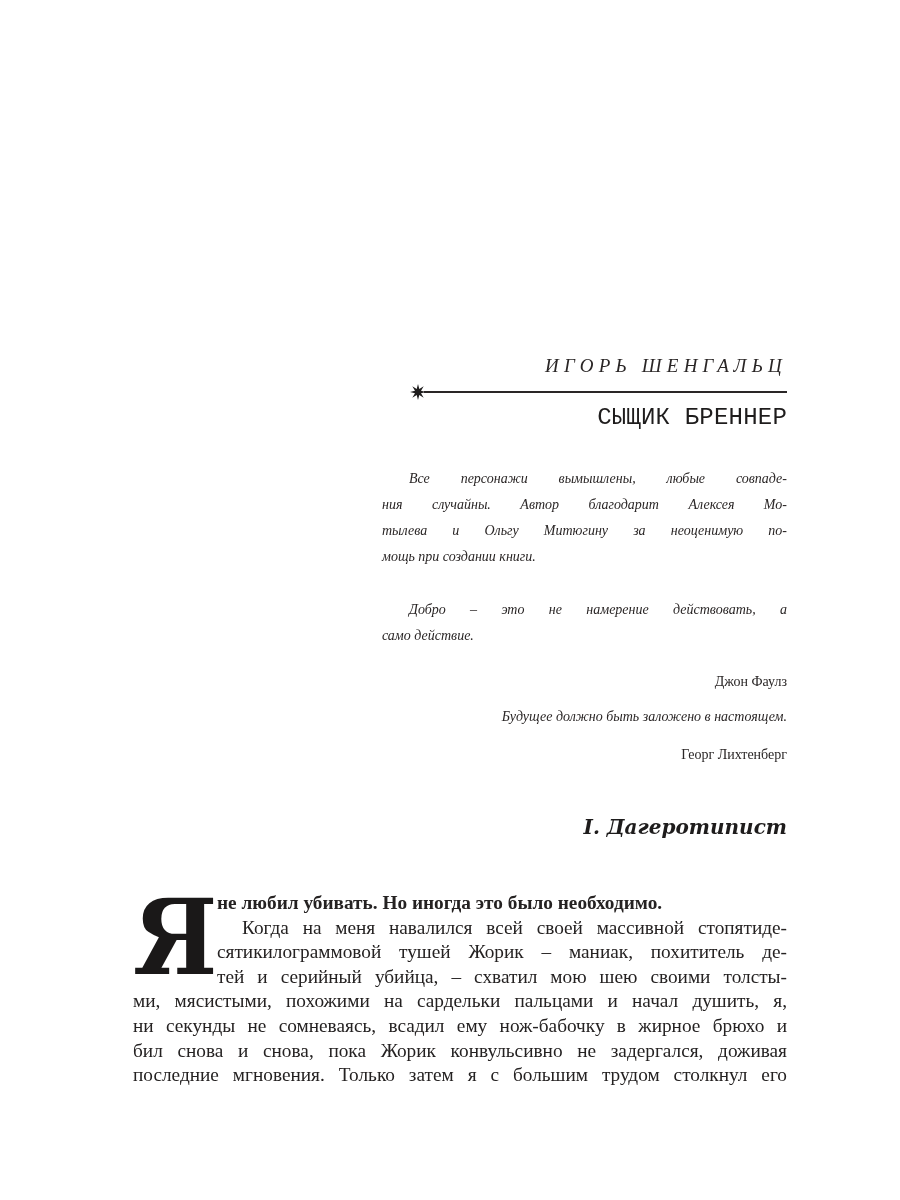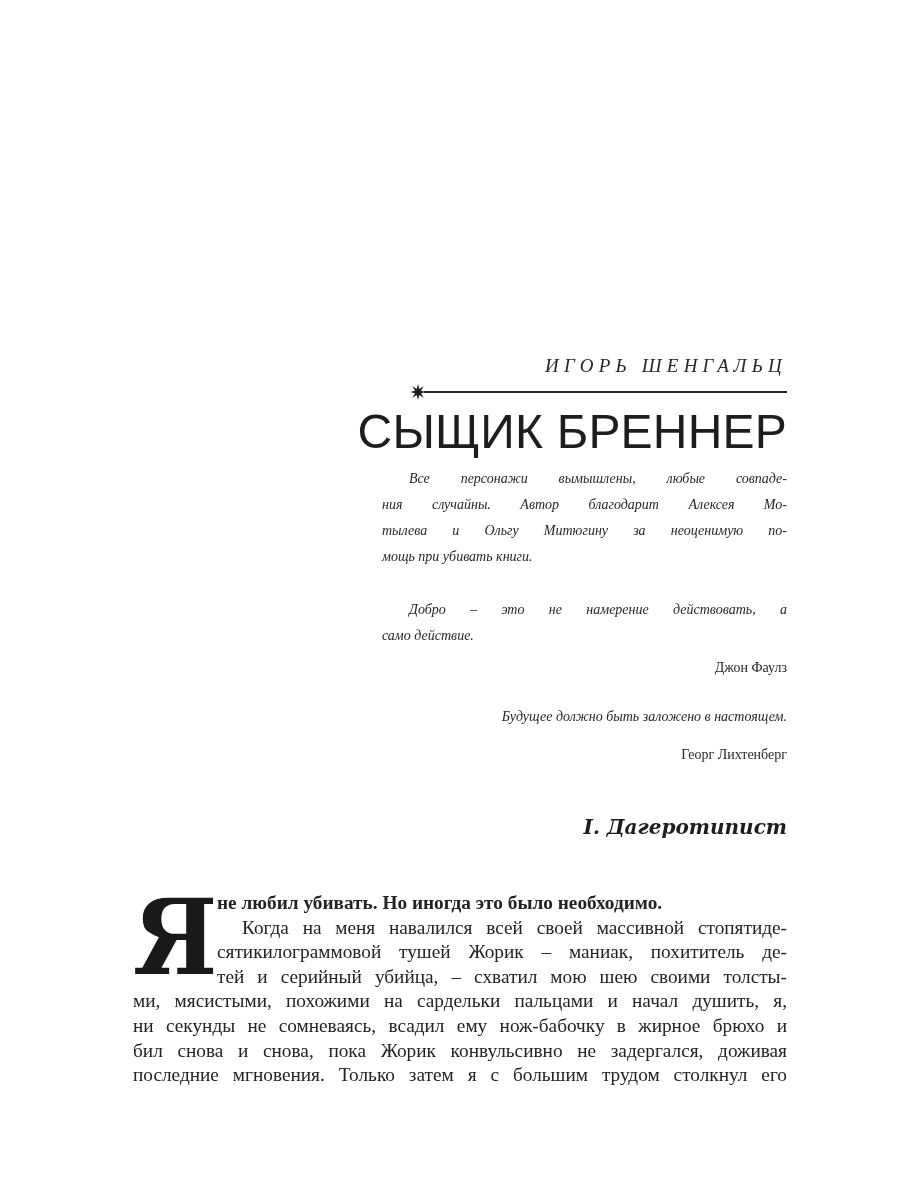--- a/index.html
+++ b/index.html
@@ -51,22 +51,22 @@
       left: 14px;
       right: 0;
       top: 7px;
       height: 1.5px;
       background: #2a2626;
     }
     .title {
       position: absolute;
       right: 113px;
       top: 404px;
-      font-family: Liberation Sans, sans-serif;
-      font-size: 48px;
+      font-family: Liberation Mono, monospace;
+      font-size: 24px;
       letter-spacing: 0.2px;
       color: #1e1c1c;
       white-space: nowrap;
     }
     
     .block {
       position: absolute;
       left: 382px;
       width: 405px;
       font-family: "Liberation Serif", serif;
@@ -87,21 +87,21 @@
       white-space: nowrap;
     }
     .line-r {
       display: block;
       text-align: right;
       white-space: nowrap;
     }
     .indent { padding-left: 27px; }
     .disclaimer { top: 466px; }
     .quote1 { top: 597px; }
-    .quote1 .attrib { margin-top: 6px; font-style: normal; }
+    .quote1 .attrib { margin-top: 20px; font-style: normal; }
     .quote2 { top: 704px; }
     .quote2 .attrib { margin-top: 12px; font-style: normal; }
 
     
     .chapter {
       position: absolute;
       right: 113px;
       top: 815px;
       font-family: "DejaVu Serif", serif;
       font-weight: bold;
@@ -161,21 +161,21 @@
     </span>
     <span class="line"></span>
   </div>
 
   <div class="title">СЫЩИК БРЕННЕР</div>
 
   <div class="block disclaimer it">
     <span class="line-j it indent">Все персонажи вымышлены, любые совпаде-</span>
     <span class="line-j it">ния случайны. Автор благодарит Алексея Мо-</span>
     <span class="line-j it">тылева и Ольгу Митюгину за неоценимую по-</span>
-    <span class="line-l it">мощь при убивать книги.</span>
+    <span class="line-l it">мощь при создании книги.</span>
   </div>
 
   <div class="block quote1">
     <span class="line-j it indent">Добро – это не намерение действовать, а</span>
     <span class="line-l it">само действие.</span>
     <span class="line-r attrib">Джон Фаулз</span>
   </div>
 
   <div class="block quote2">
     <span class="line-r it">Будущее должно быть заложено в настоящем.</span>

